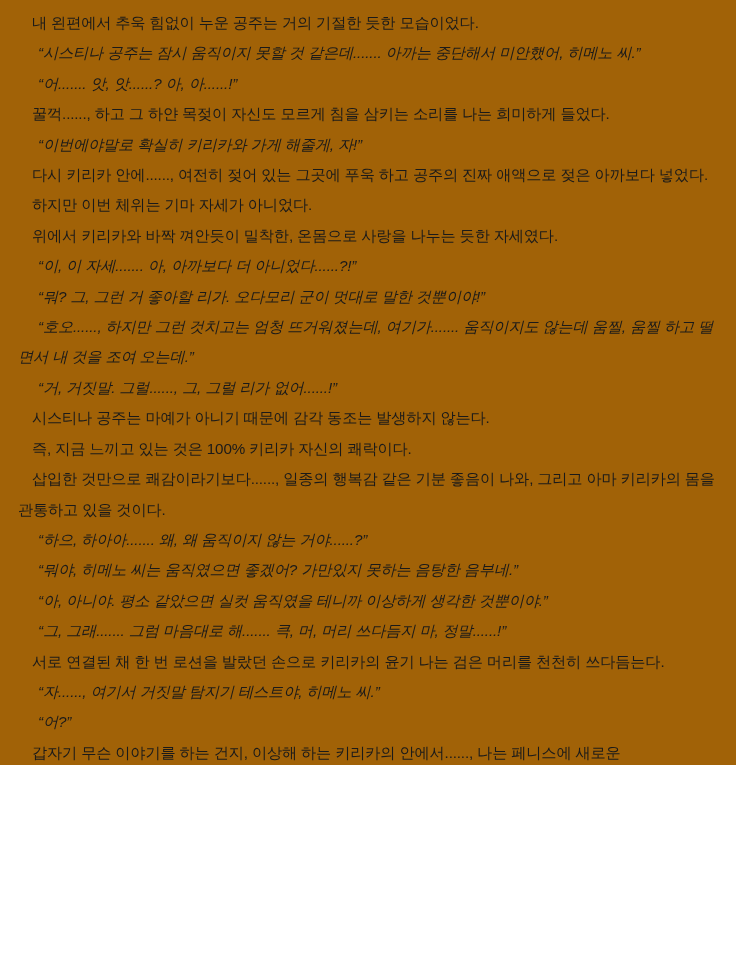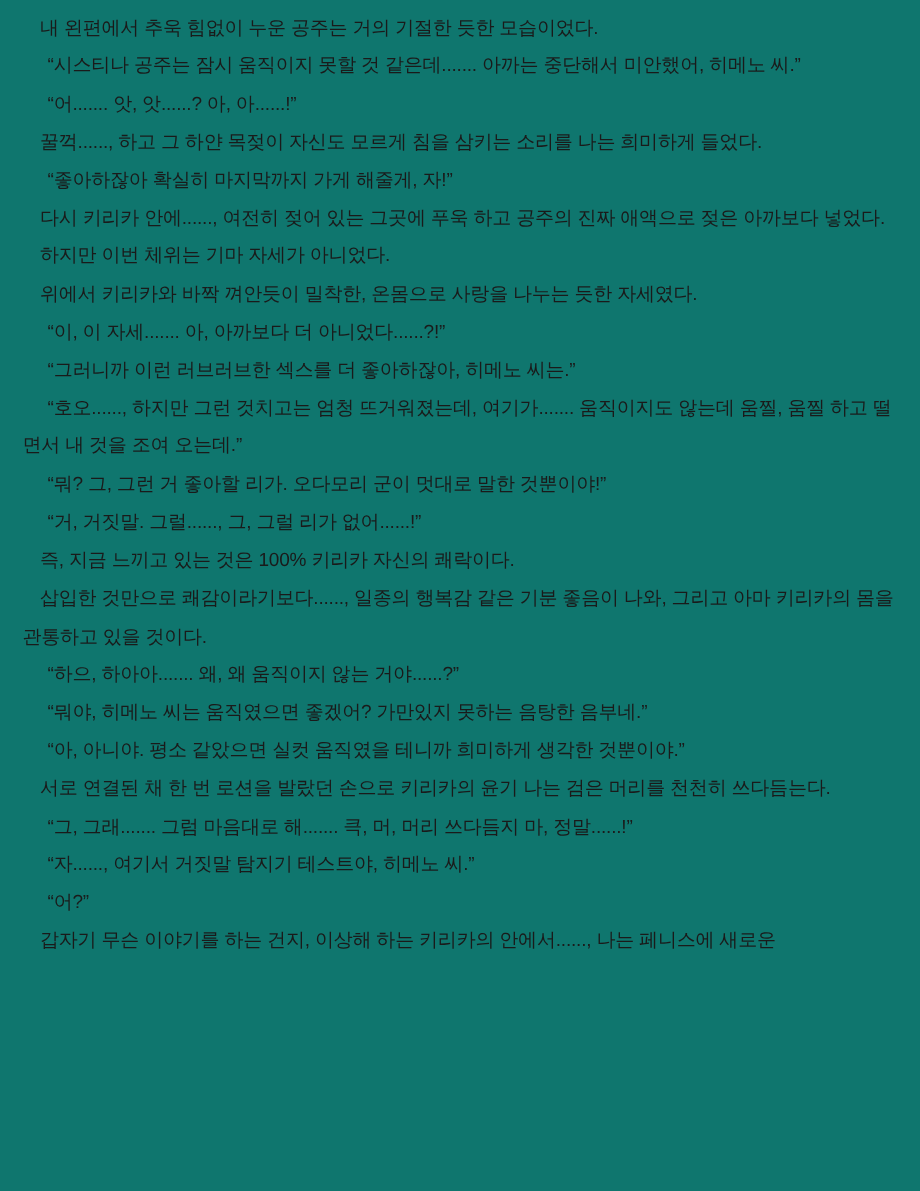--- a/index.html
+++ b/index.html
@@ -10,59 +10,60 @@
   body {
     width: 736px;
     height: 953px;
     font-family: "Liberation Sans", "DejaVu Sans", sans-serif;
     color: #1a1a1a;
     overflow: hidden;
   }
   #page {
     box-sizing: border-box;
     width: 736px;
-    height: 953px;
+    height: 765px;
     padding: 8px 18px 0 18px;
-    background: #0f766e;
+    background: #a16207;
   }
   .line {
     font-size: 15.2px;
     line-height: 30.4px;
     letter-spacing: -0.15px;
     white-space: pre-wrap;
     word-break: break-all;
     text-align: left;
   }
   .indent {
     text-indent: 14px;
   }
   .quote {
     text-indent: 20px;
+    font-style: italic;
   }
 </style>
 </head>
 <body>
 
 <div id="page">
   <div class="line indent">내 왼편에서 추욱 힘없이 누운 공주는 거의 기절한 듯한 모습이었다.</div>
   <div class="line quote">“시스티나 공주는 잠시 움직이지 못할 것 같은데....... 아까는 중단해서 미안했어, 히메노 씨.”</div>
   <div class="line quote">“어....... 앗, 앗......? 아, 아......!”</div>
   <div class="line indent">꿀꺽......, 하고 그 하얀 목젖이 자신도 모르게 침을 삼키는 소리를 나는 희미하게 들었다.</div>
-  <div class="line quote">“좋아하잖아 확실히 마지막까지 가게 해줄게, 자!”</div>
+  <div class="line quote">“이번에야말로 확실히 키리카와 가게 해줄게, 자!”</div>
   <div class="line indent">다시 키리카 안에......, 여전히 젖어 있는 그곳에 푸욱 하고 공주의 진짜 애액으로 젖은 아까보다 넣었다.</div>
   <div class="line indent">하지만 이번 체위는 기마 자세가 아니었다.</div>
   <div class="line indent">위에서 키리카와 바짝 껴안듯이 밀착한, 온몸으로 사랑을 나누는 듯한 자세였다.</div>
   <div class="line quote">“이, 이 자세....... 아, 아까보다 더 아니었다......?!”</div>
-  <div class="line quote">“그러니까 이런 러브러브한 섹스를 더 좋아하잖아, 히메노 씨는.”</div>
+  <div class="line quote">“뭐? 그, 그런 거 좋아할 리가. 오다모리 군이 멋대로 말한 것뿐이야!”</div>
   <div class="line quote">“호오......, 하지만 그런 것치고는 엄청 뜨거워졌는데, 여기가....... 움직이지도 않는데 움찔, 움찔 하고 떨면서 내 것을 조여 오는데.”</div>
-  <div class="line quote">“뭐? 그, 그런 거 좋아할 리가. 오다모리 군이 멋대로 말한 것뿐이야!”</div>
   <div class="line quote">“거, 거짓말. 그럴......, 그, 그럴 리가 없어......!”</div>
+  <div class="line indent">시스티나 공주는 마예가 아니기 때문에 감각 동조는 발생하지 않는다.</div>
   <div class="line indent">즉, 지금 느끼고 있는 것은 100% 키리카 자신의 쾌락이다.</div>
   <div class="line indent">삽입한 것만으로 쾌감이라기보다......, 일종의 행복감 같은 기분 좋음이 나와, 그리고 아마 키리카의 몸을 관통하고 있을 것이다.</div>
   <div class="line quote">“하으, 하아아....... 왜, 왜 움직이지 않는 거야......?”</div>
   <div class="line quote">“뭐야, 히메노 씨는 움직였으면 좋겠어? 가만있지 못하는 음탕한 음부네.”</div>
-  <div class="line quote">“아, 아니야. 평소 같았으면 실컷 움직였을 테니까 희미하게 생각한 것뿐이야.”</div>
+  <div class="line quote">“아, 아니야. 평소 같았으면 실컷 움직였을 테니까 이상하게 생각한 것뿐이야.”</div>
+  <div class="line quote">“그, 그래....... 그럼 마음대로 해....... 큭, 머, 머리 쓰다듬지 마, 정말......!”</div>
   <div class="line indent">서로 연결된 채 한 번 로션을 발랐던 손으로 키리카의 윤기 나는 검은 머리를 천천히 쓰다듬는다.</div>
-  <div class="line quote">“그, 그래....... 그럼 마음대로 해....... 큭, 머, 머리 쓰다듬지 마, 정말......!”</div>
   <div class="line quote">“자......, 여기서 거짓말 탐지기 테스트야, 히메노 씨.”</div>
   <div class="line quote">“어?”</div>
   <div class="line indent">갑자기 무슨 이야기를 하는 건지, 이상해 하는 키리카의 안에서......, 나는 페니스에 새로운</div>
 </div>
 
 </body></html>

